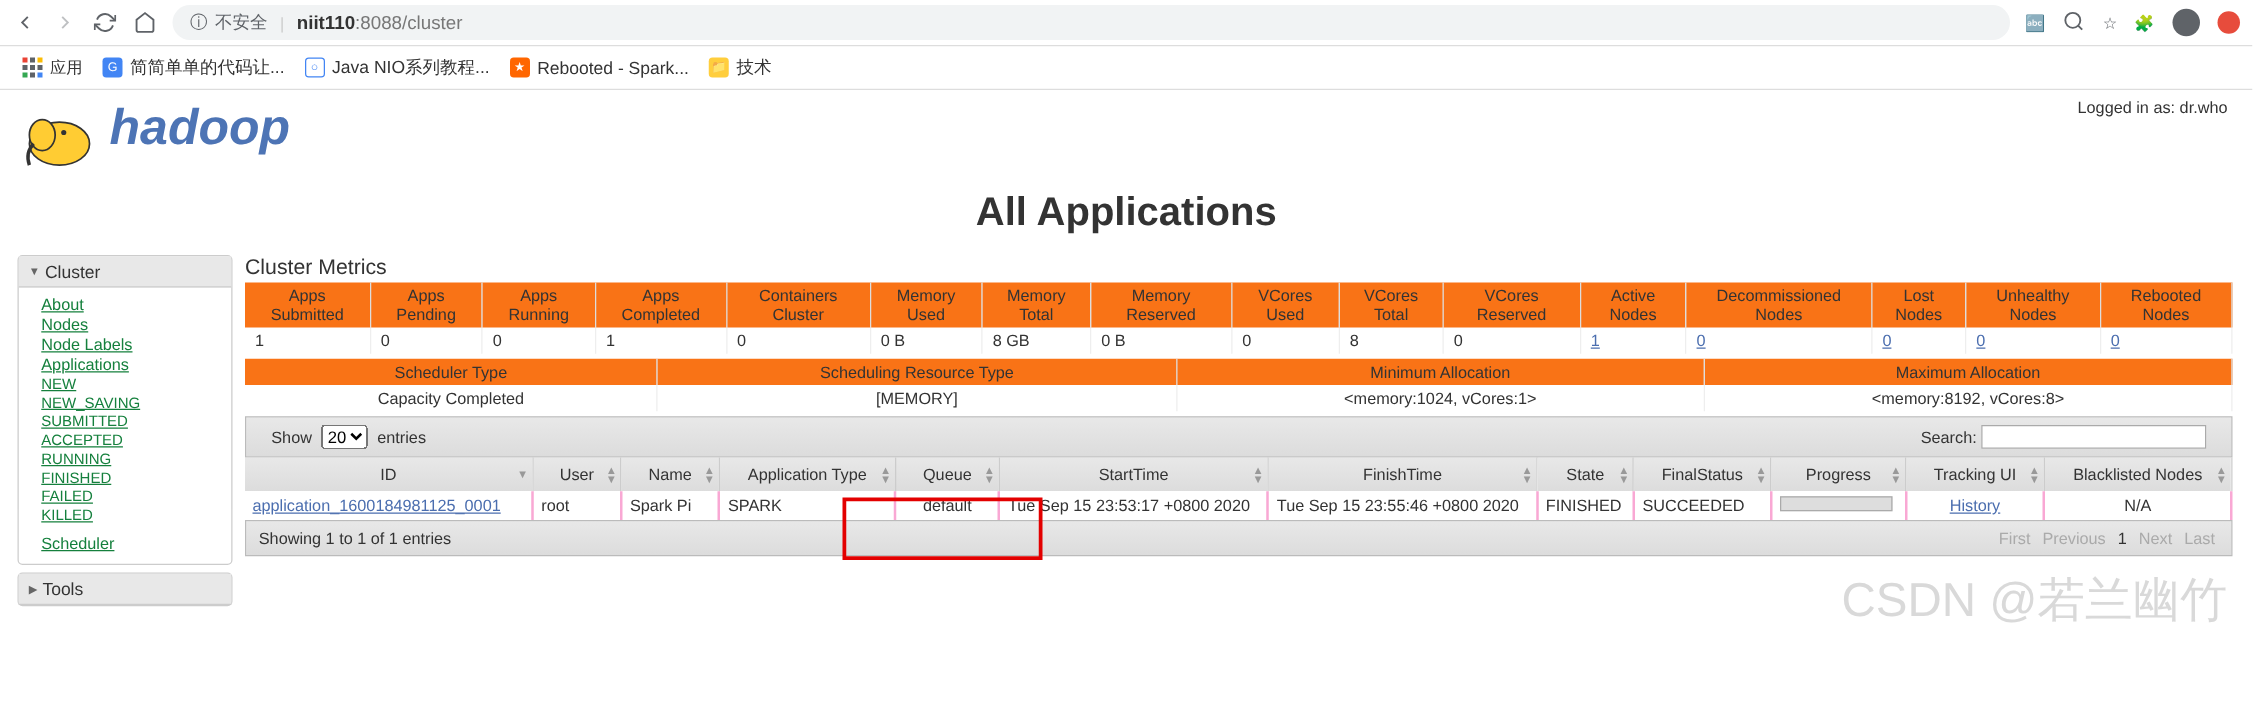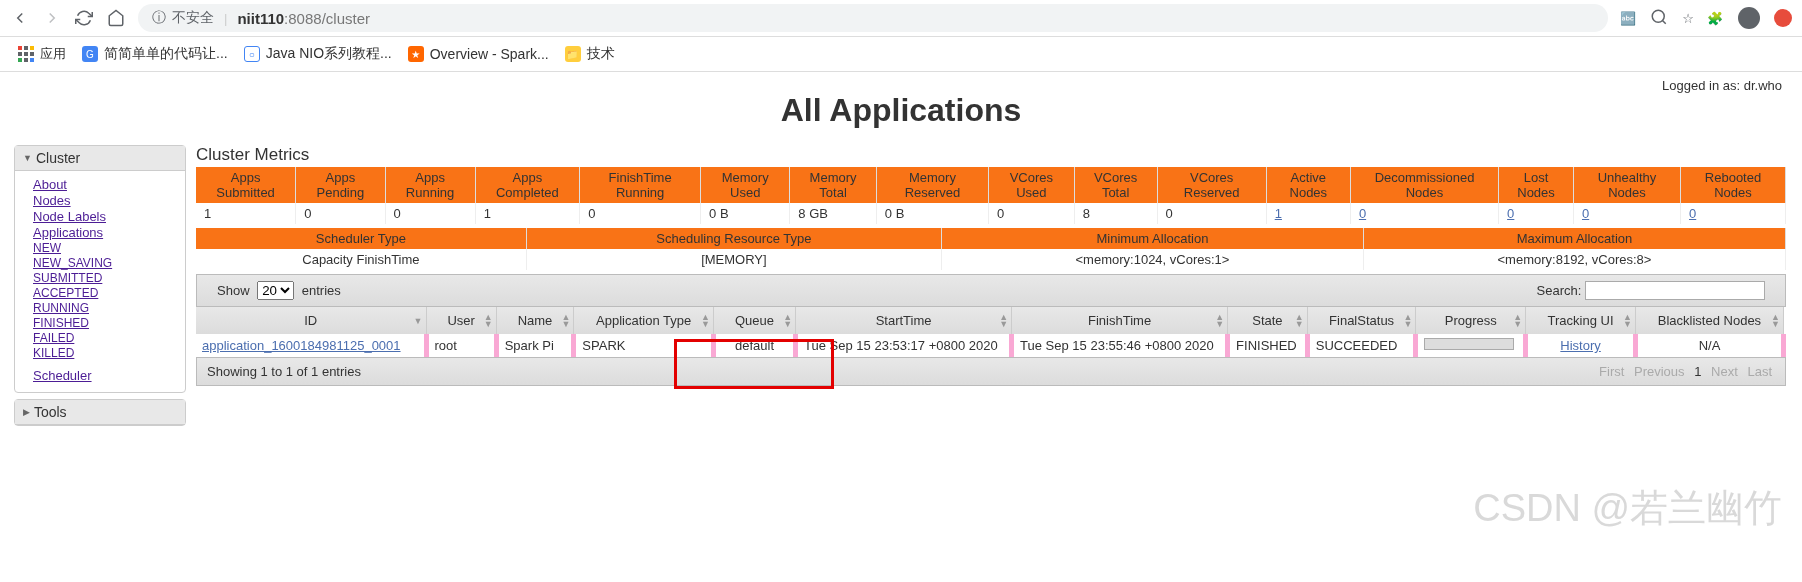--- a/index.html
+++ b/index.html
@@ -34,53 +34,53 @@
     .status-right { position: absolute; right: 20px; top: 6px; font-size: 13px; }
     .page-title { text-align: center; font-size: 32px; font-weight: bold; margin: 10px 0 16px; }
     
     .content-wrap { padding: 0 16px 0 14px; }
     .layout { display: flex; gap: 10px; }
     .sidebar { width: 172px; flex-shrink: 0; }
     .side-box { border: 1px solid #ccc; border-radius: 4px; margin-bottom: 6px; }
     .side-head { background: #e8e8e8; padding: 4px 8px; font-size: 14px; border-bottom: 1px solid #ccc; display: flex; align-items: center; gap: 4px; cursor: pointer; }
     .tri { font-size: 9px; color: #666; }
     .side-body { padding: 6px 6px 8px 18px; }
-    .side-body a { display: block; color: #4c1d95; text-decoration: underline; font-size: 13px; margin-bottom: 1px; cursor: pointer; }
+    .side-body a { display: block; color: #15803d; text-decoration: underline; font-size: 13px; margin-bottom: 1px; cursor: pointer; }
     .sub-links { }
     .sub-links a { font-size: 12px; }
     
     .main { flex: 1; min-width: 0; }
     .section-title { font-size: 17px; font-weight: normal; margin-bottom: 2px; }
     
     table.metrics { width: 100%; border-collapse: collapse; font-size: 13px; margin-bottom: 4px; }
     table.metrics th { font-weight: normal; padding: 3px 6px; text-align: center; border-right: 1px solid #ddd; background: #f97316; }
     table.metrics td { padding: 3px 8px; border-right: 1px solid #eee; }
     table.metrics td a { color: #4b6eaf; text-decoration: underline; }
     
     .apps-controls { display: flex; justify-content: space-between; align-items: center; padding: 6px 20px; background: linear-gradient(#e8e8e8, #dcdcdc); border: 1px solid #bbb; font-size: 13px; }
     .apps-controls select { margin: 0 4px; }
     .apps-controls input { border: 1px solid #aaa; padding: 1px 3px; width: 180px; }
     
     table.apps { width: 100%; border-collapse: collapse; font-size: 13px; }
     table.apps thead { background: linear-gradient(#e8e8e8, #dcdcdc); }
     table.apps th { padding: 6px 20px; font-weight: normal; border-right: 1px solid #ccc; text-align: center; position: relative; }
     table.apps th .sort { font-size: 9px; color: #999; position: absolute; right: 3px; top: 50%; transform: translateY(-50%); line-height: 7px; }
-    table.apps td { padding: 4px 6px; border-right: 5px solid #f9a8d4; vertical-align: top; }
+    table.apps td { padding: 4px 6px; border-right: 2px solid #f9a8d4; vertical-align: top; }
     table.apps td a { color: #4b6eaf; text-decoration: underline; }
     table.apps tbody tr { background: #fff; }
     
     .highlight-box { border: 3px solid #e30000; position: absolute; pointer-events: none; }
     .apps-wrapper { position: relative; }
     
     .progress-bar { display: inline-block; width: 90px; height: 12px; background: #ddd; border: 1px solid #aaa; }
     
     .footer-row { display: flex; justify-content: space-between; padding: 6px 10px; background: linear-gradient(#e8e8e8, #dcdcdc); border: 1px solid #bbb; font-size: 13px; }
     .pager span { color: #aaa; margin: 0 3px; }
     
-    .watermark { position: fixed; right: 20px; bottom: 48px; font-size: 38px; color: rgba(180,180,180,0.5); font-family: "Microsoft YaHei", sans-serif; pointer-events: none; }
+    .watermark { position: fixed; right: 20px; bottom: 76px; font-size: 38px; color: rgba(180,180,180,0.5); font-family: "Microsoft YaHei", sans-serif; pointer-events: none; }
     
     .circle-warn { width: 18px; height: 18px; border-radius: 50%; background: #e74c3c; }
     .user-circ { width: 22px; height: 22px; border-radius: 50%; background: #5f6368; }
 
     svg.elephant-svg { width: 70px; height: 55px; vertical-align: middle; margin-right: -6px; }
   </style>
 </head>
 <body>
 
 <div class="browser-bar">
@@ -141,29 +141,38 @@
   <div class="bookmark">
       <span class="bk-icon bk1">G</span>
       <span>简简单单的代码让...</span>
     </div>
   <div class="bookmark">
       <span class="bk-icon bk2">○</span>
       <span>Java NIO系列教程...</span>
     </div>
   <div class="bookmark">
       <span class="bk-icon bk3">★</span>
-      <span>Overview - Spark...</span>
+      <span>Rebooted - Spark...</span>
     </div>
   <div class="bookmark">
       <span class="bk-icon bk4">📁</span>
       <span>技术</span>
     </div>
 </div>
 
 <div class="page-header">
+  <div class="logo-bg">
+    <svg class="elephant-svg" viewBox="0 0 100 80">
+      <ellipse cx="45" cy="45" rx="35" ry="25" fill="#ffcc33" stroke="#333" stroke-width="2"></ellipse>
+      <ellipse cx="25" cy="35" rx="15" ry="18" fill="#ffcc33" stroke="#333" stroke-width="2"></ellipse>
+      <circle cx="50" cy="32" r="3" fill="#333"></circle>
+      <path d="M 15 45 Q 5 55 10 70" fill="none" stroke="#333" stroke-width="4"></path>
+    </svg>
+    <span class="logo" style="text-shadow:2px 2px 0 #fff, -2px -2px 0 #fff">hadoop</span>
+  </div>
   <span class="status-right">Logged in as: dr.who</span>
 </div>
 <h1 class="page-title">All Applications</h1>
 
 <div class="content-wrap">
 <div class="layout">
 
   <div class="sidebar">
     <div class="side-box">
       <div class="side-head">
@@ -198,21 +207,21 @@
 
   <div class="main">
     <div class="section-title">Cluster Metrics</div>
     <table class="metrics">
       <thead>
             <tr id="cm-head">
               <th>Apps Submitted</th>
               <th>Apps Pending</th>
               <th>Apps Running</th>
               <th>Apps Completed</th>
-              <th>FinishTime Running</th>
+              <th>Containers Cluster</th>
               <th>Memory Used</th>
               <th>Memory Total</th>
               <th>Memory Reserved</th>
               <th>VCores Used</th>
               <th>VCores Total</th>
               <th>VCores Reserved</th>
               <th>Active Nodes</th>
               <th>Decommissioned Nodes</th>
               <th>Lost Nodes</th>
               <th>Unhealthy Nodes</th>
@@ -245,21 +254,21 @@
       <thead>
             <tr id="sm-head">
               <th>Scheduler Type</th>
               <th>Scheduling Resource Type</th>
               <th>Minimum Allocation</th>
               <th>Maximum Allocation</th>
             </tr>
           </thead>
       <tbody>
             <tr id="sm-row">
-              <td style="text-align: center;">Capacity FinishTime</td>
+              <td style="text-align: center;">Capacity Completed</td>
               <td style="text-align: center;">[MEMORY]</td>
               <td style="text-align: center;">&lt;memory:1024, vCores:1&gt;</td>
               <td style="text-align: center;">&lt;memory:8192, vCores:8&gt;</td>
             </tr>
           </tbody>
     </table>
 
     <div class="apps-controls">
       <div>
         <span>Show</span>

